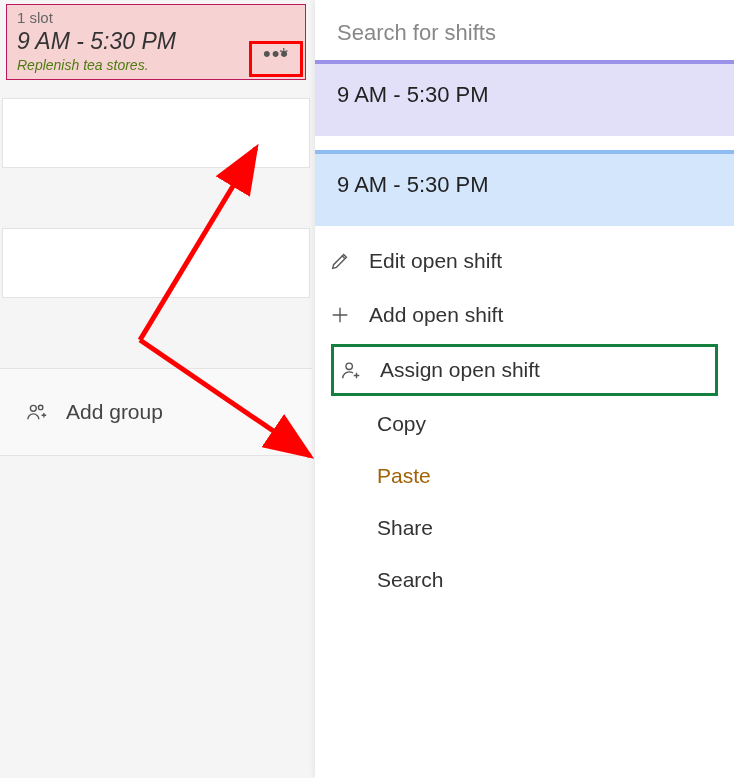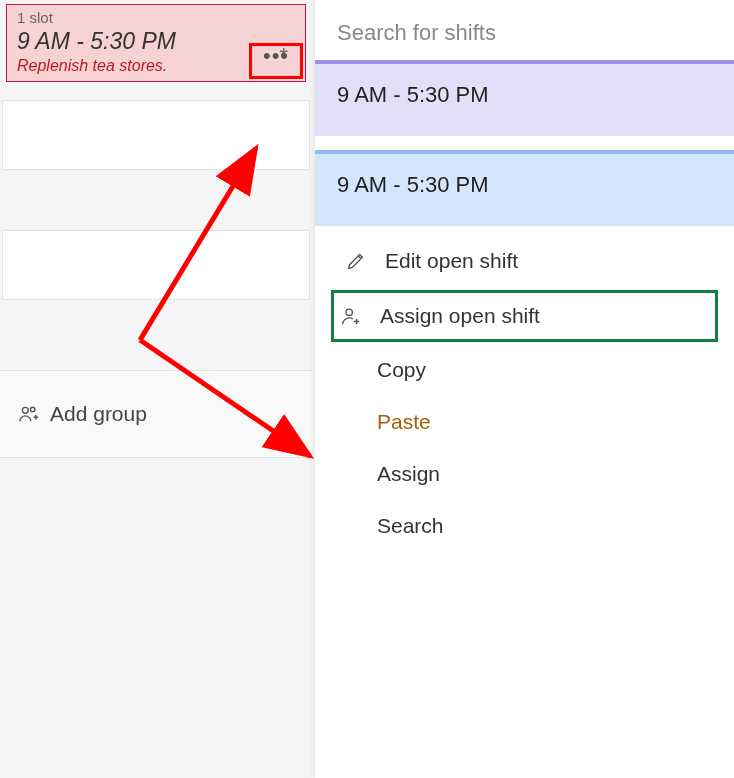--- a/index.html
+++ b/index.html
@@ -37,23 +37,23 @@
       padding: 4px 10px 2px 10px;
     }
     .shift-time {
       font-size: 23px;
       font-style: italic;
       font-weight: 400;
       color: #333;
       padding: 0 10px;
     }
     .shift-note {
-      font-size: 16px;
+      font-size: 14px;
       font-style: italic;
-      color: #b91c1c;
+      color: #4d7c0f;
       padding: 2px 10px 6px 10px;
     }
     .asterisk {
       position: absolute;
       top: 38px;
       right: 18px;
       font-size: 22px;
       font-style: italic;
       color: #666;
     }
@@ -81,22 +81,22 @@
     .placeholder-row {
       background: #fff;
       border: 1px solid #e3e3e3;
       height: 70px;
       margin: 18px 2px 0 2px;
     }
 
     .add-group {
       display: flex;
       align-items: center;
-      gap: 8px;
-      padding: 30px 16px;
+      gap: 16px;
+      padding: 30px 24px;
       margin-top: 70px;
       border-top: 1px solid #e3e3e3;
       border-bottom: 1px solid #e3e3e3;
       background: #f9f9f9;
       cursor: pointer;
     }
     .add-group svg {
       width: 26px;
       height: 26px;
     }
@@ -146,21 +146,21 @@
       border-top: 4px solid #8fbcf0;
     }
 
     .menu {
       padding: 8px 0;
     }
     .menu-item {
       display: flex;
       align-items: center;
       gap: 16px;
-      padding: 14px 28px;
+      padding: 14px 12px;
       font-size: 21px;
       color: #333;
       cursor: pointer;
     }
     .menu-item.disabled {
       color: #a16207;
       cursor: default;
     }
     .menu-item.highlighted {
       border: 3px solid #15803d;
@@ -243,20 +243,28 @@
     <div class="menu-item">
       <span class="menu-icon">
         <svg viewBox="0 0 24 24">
             <path d="M4 20l1-4 11-11 3 3-11 11-4 1z"></path>
             <path d="M14 6l3 3"></path>
           </svg>
       </span>
       <span>Edit open shift</span>
     </div>
 
+    <div class="menu-item">
+      <span class="menu-icon">
+        <svg viewBox="0 0 24 24">
+            <path d="M12 4v16M4 12h16"></path>
+          </svg>
+      </span>
+      <span>Add open shift</span>
+    </div>
 
     <div class="menu-item highlighted">
       <span class="menu-icon">
         <svg viewBox="0 0 24 24">
             <circle cx="10" cy="8" r="3.5"></circle>
             <path d="M3 21c0-4 3.2-7 7-7 1.6 0 3 .5 4.2 1.3"></path>
             <path d="M18 15v6M15 18h6"></path>
           </svg>
       </span>
       <span>Assign open shift</span>
@@ -264,21 +272,21 @@
 
     <div class="menu-item no-icon">
       <span>Copy</span>
     </div>
 
     <div class="menu-item no-icon disabled">
       <span>Paste</span>
     </div>
 
     <div class="menu-item no-icon">
-      <span>Assign</span>
+      <span>Share</span>
     </div>
 
     <div class="menu-item no-icon">
       <span>Search</span>
     </div>
 
   </div>
 </div>
 
 <svg class="arrow-svg" width="734" height="778">

